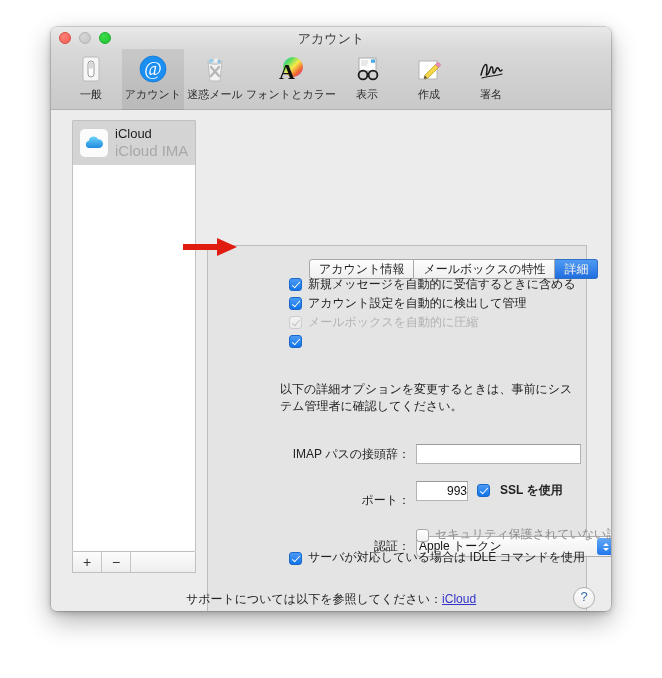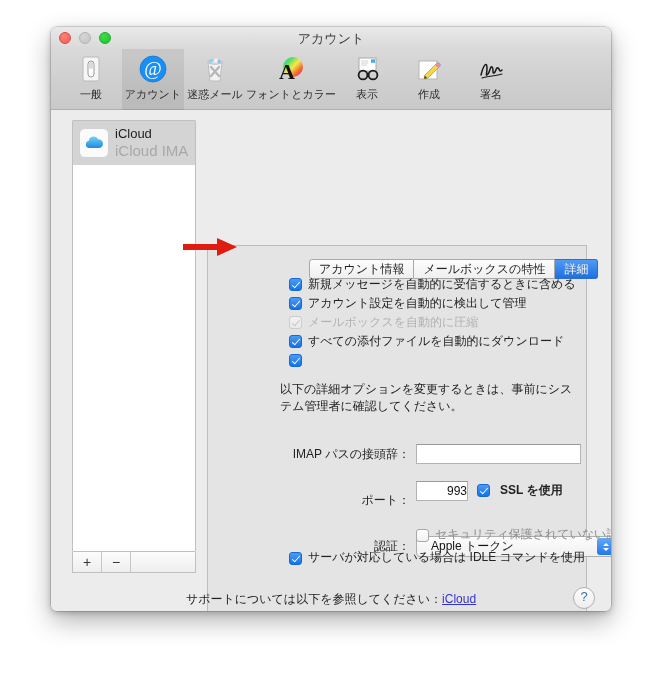--- a/index.html
+++ b/index.html
@@ -302,21 +302,21 @@
     position: relative;
     height: 21px;
     width: 200px;
     background: linear-gradient(to bottom,#fdfdfd,#f0f0f0);
     border: 1px solid #aeaeae;
     border-radius: 4px;
     box-sizing: border-box;
     font-size: 12px;
     color: #141414;
     line-height: 19px;
-    padding-left: 14px;
+    padding-left: 2px;
     cursor: default;
   }
   .popup-arrow {
     position: absolute;
     right: 1px; top: 1px;
     width: 17px; height: 17px;
     border-radius: 3px;
     background: linear-gradient(to bottom,#64a9f7,#2277ec);
     display: flex; flex-direction: column;
     align-items: center; justify-content: center;
@@ -527,24 +527,20 @@
         <div class="crow">
           <div class="cbox on"></div>
           <div class="clabel">アカウント設定を自動的に検出して管理</div>
         </div>
 
         <div class="crow">
           <div class="cbox dim"></div>
           <div class="clabel dim">メールボックスを自動的に圧縮</div>
         </div>
 
-        <div class="crow">
-          <div class="cbox on"></div>
-          <div class="clabel">すべての添付ファイルを自動的にダウンロード</div>
-        </div>
 
         <div class="crow">
           <div class="cbox on"></div>
         </div>
 
       </div>
 
       <div class="note">以下の詳細オプションを変更するときは、事前にシステム管理者に確認してください。</div>
 
       <div class="formrow" style="left:229px; top:334px;">

